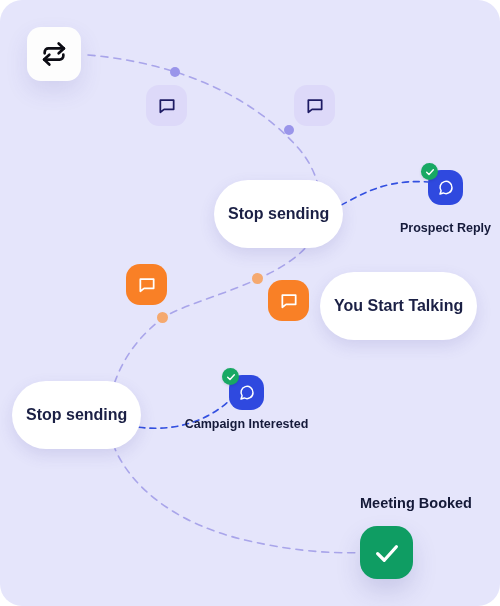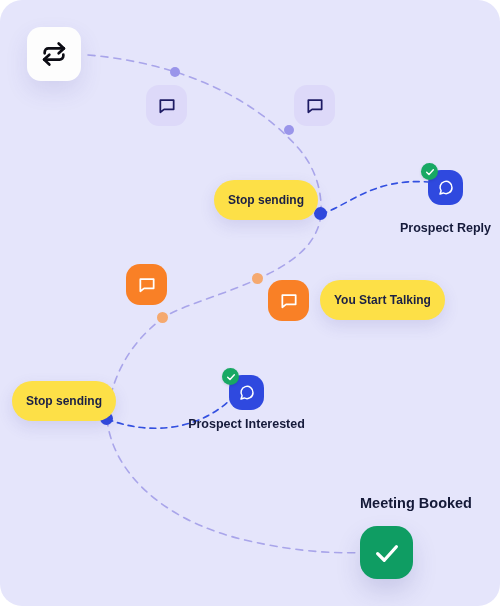--- a/index.html
+++ b/index.html
@@ -70,24 +70,24 @@
     left: -7px;
     display: flex;
     align-items: center;
     justify-content: center;
     box-shadow: 0 1px 3px rgba(0,0,0,.12);
   }
 
   
   .pill {
     position: absolute;
-    background: #fde047;
+    background: #ffffff;
     border-radius: 999px;
-    padding: 13px 14px;
-    font-size: 12px;
+    padding: 25px 14px;
+    font-size: 16px;
     font-weight: bold;
     color: #1b2045;
     white-space: nowrap;
     box-shadow: 0 6px 16px rgba(80, 70, 160, .14);
   }
 
   
   .heading {
     position: absolute;
     color: #141937;
@@ -175,36 +175,36 @@
       <path d="M4 5h16v11H8.5L4 19.5z"></path>
     </svg>
   </div>
 
   <div class="tile orange" style="left:268px; top:280px; width:41px; height:41px;">
     <svg width="20" height="20" viewBox="0 0 24 24" fill="none" stroke="#ffffff" stroke-width="2.1" stroke-linecap="round" stroke-linejoin="round">
       <path d="M4 5h16v11H8.5L4 19.5z"></path>
     </svg>
   </div>
 
-  <div class="pill" style="left:320px; top:280px;">You Start Talking</div>
+  <div class="pill" style="left:320px; top:272px;">You Start Talking</div>
 
   <div class="pill" style="left:12px; top:381px;">Stop sending</div>
 
   <div class="node" style="left:229px; top:375px; width:35px; height:35px;">
     <div class="tile blue" style="width:35px; height:35px; position:absolute; inset:0;">
       <svg width="18" height="18" viewBox="0 0 24 24" fill="none" stroke="#ffffff" stroke-width="2" stroke-linecap="round" stroke-linejoin="round">
         <path d="M20 11.5a8 8 0 0 1-11.6 7.1L4 20l1.5-4.2A8 8 0 1 1 20 11.5z"></path>
       </svg>
     </div>
     <span class="badge">
       <svg width="10" height="10" viewBox="0 0 24 24" fill="none" stroke="#ffffff" stroke-width="3.4" stroke-linecap="round" stroke-linejoin="round">
         <polyline points="4 12.5 9.5 18 20 6.5"></polyline>
       </svg>
     </span>
-    <div class="node-caption">Prospect
+    <div class="node-caption">Campaign
 Interested</div>
   </div>
 
   <div class="heading" id="title-meeting-booked" style="left:360px; top:494px;">Meeting Booked</div>
   <div class="tile green" style="left:360px; top:526px; width:53px; height:53px;">
     <svg width="30" height="30" viewBox="0 0 24 24" fill="none" stroke="#ffffff" stroke-width="2.6" stroke-linecap="round" stroke-linejoin="round">
       <polyline points="4.5 12.5 9.8 17.8 19.5 7"></polyline>
     </svg>
   </div>
 

